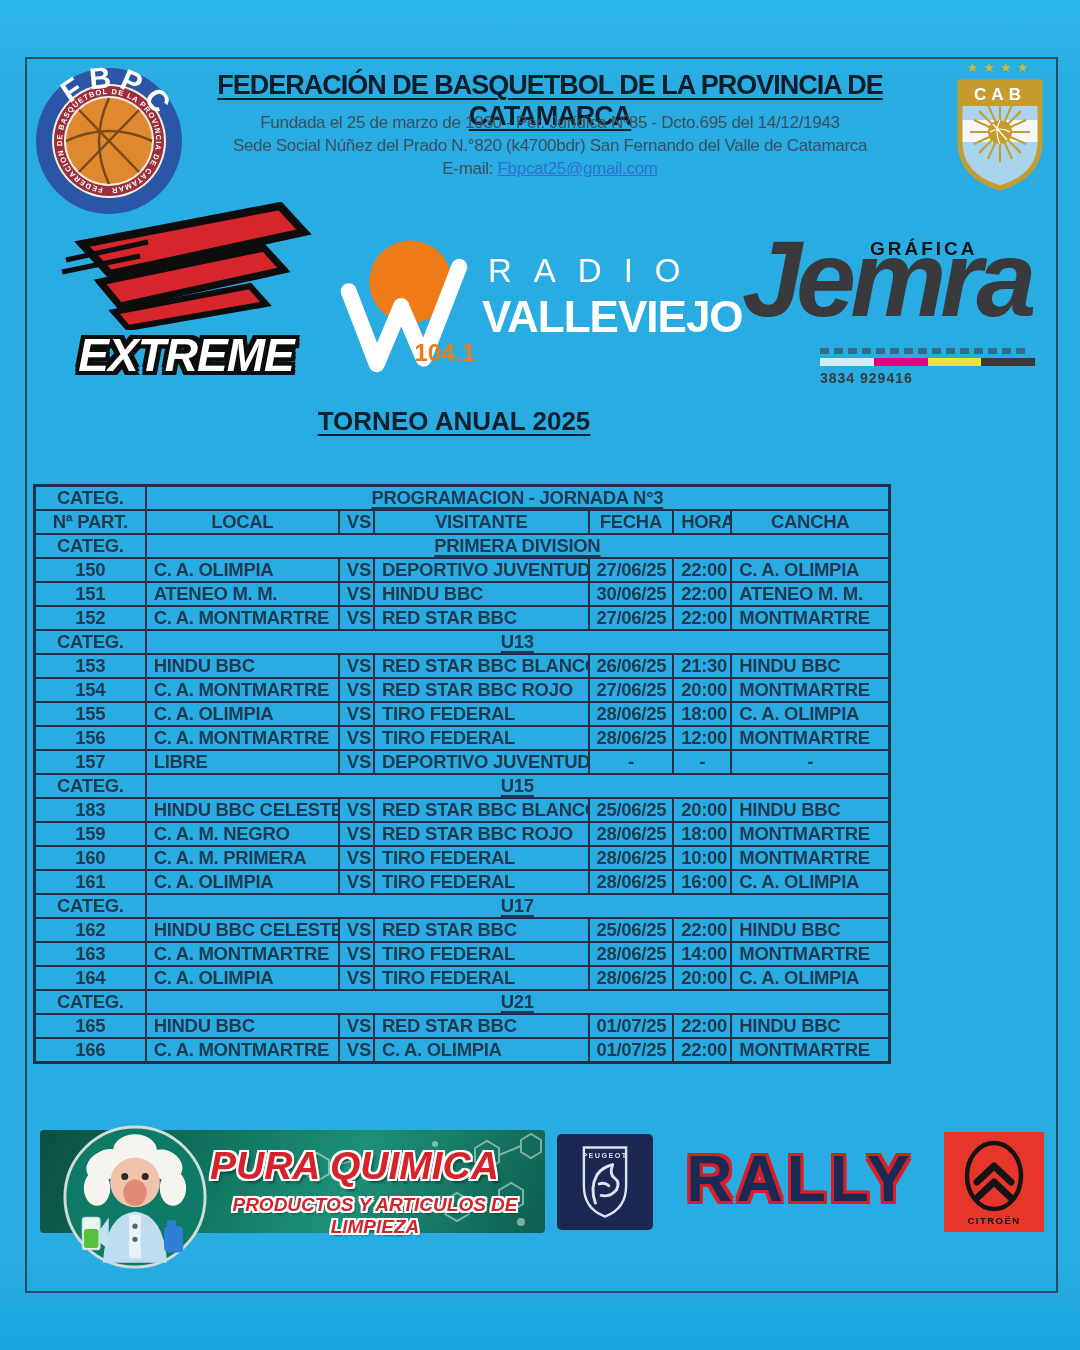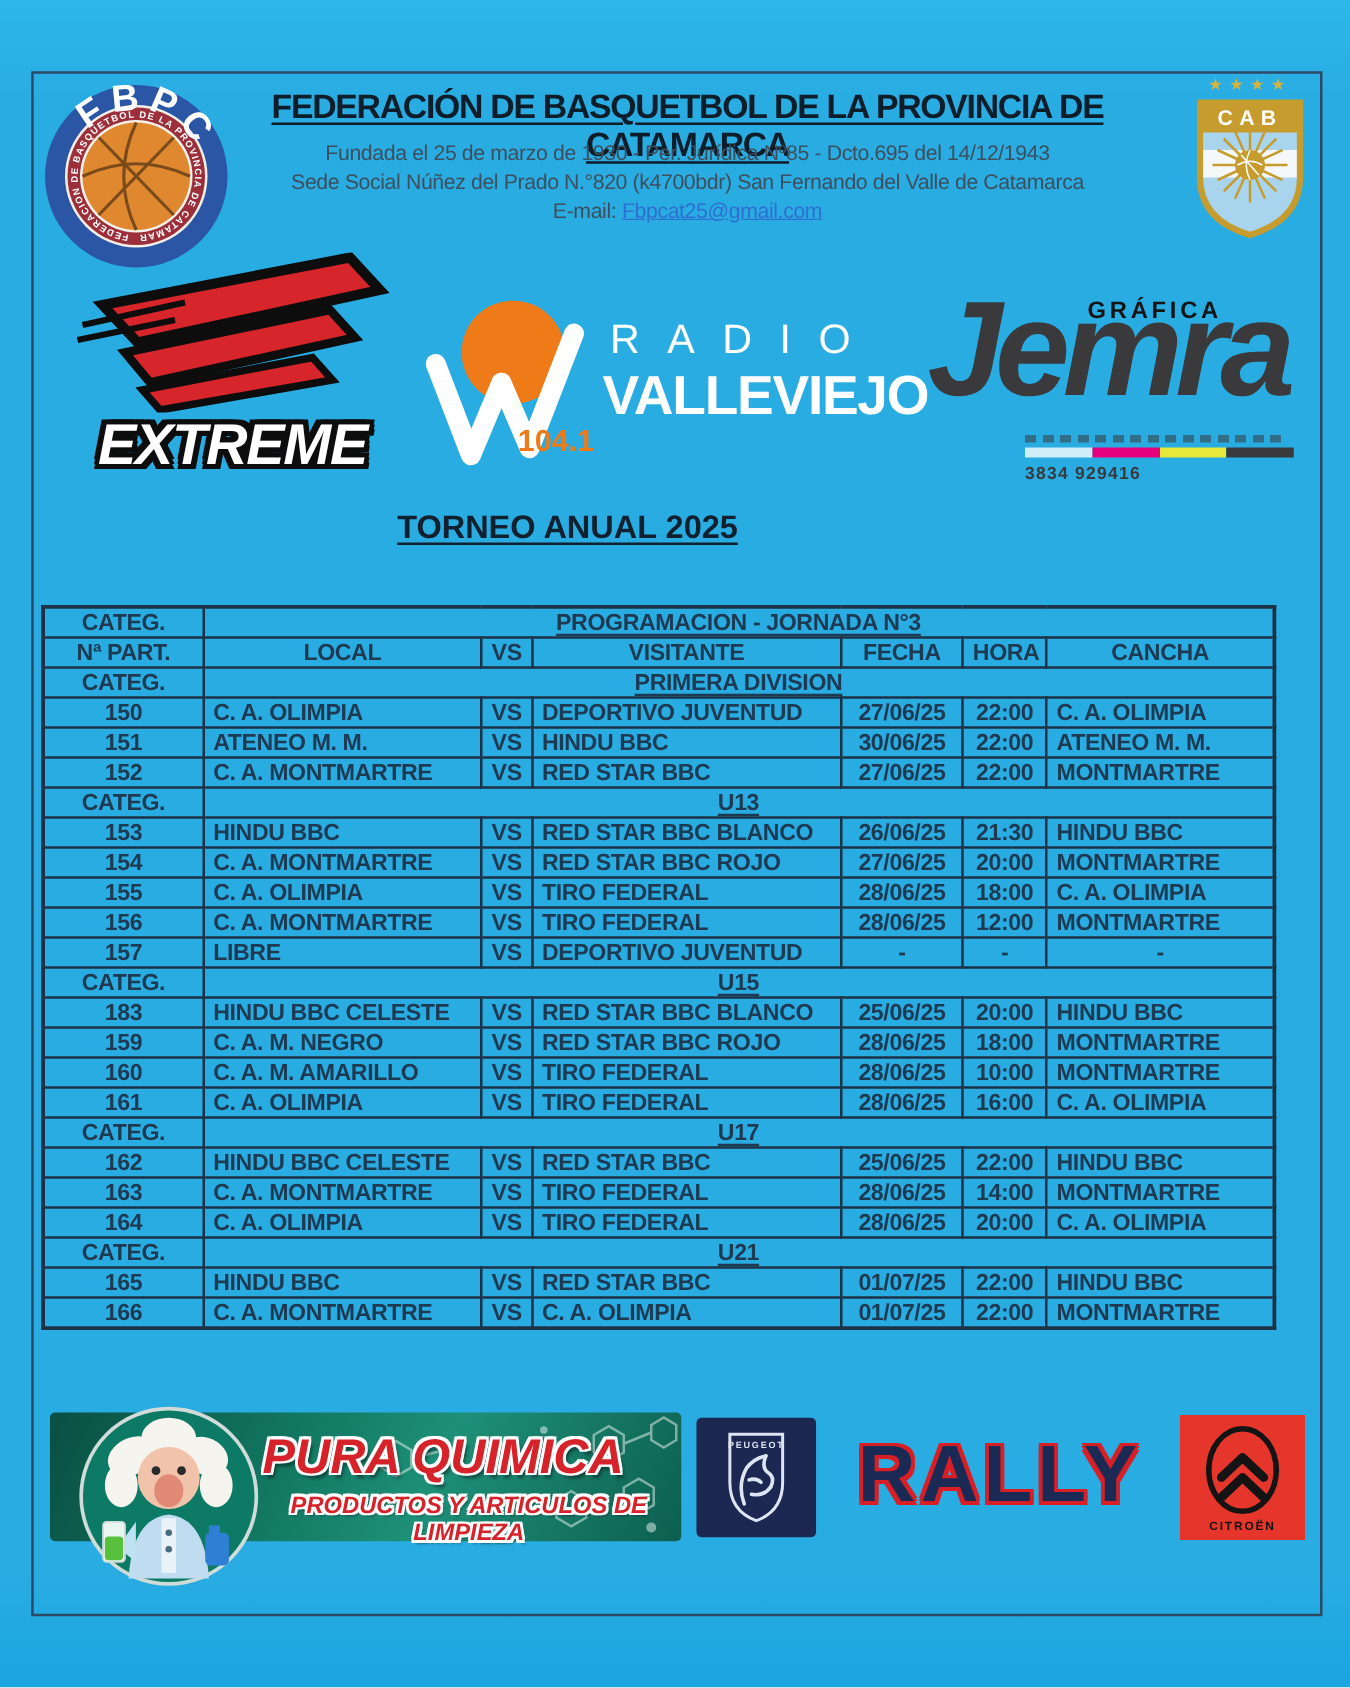--- a/index.html
+++ b/index.html
@@ -53,21 +53,21 @@
   .jemra-bar i{flex:1;}
   .jemra-phone{position:absolute;left:78px;top:138px;font-size:14px;font-weight:bold;color:#3a3a3c;letter-spacing:1px;}
   
   .torneo{
     position:absolute;left:0;top:406px;width:908px;text-align:center;
     font-size:26px;font-weight:bold;color:#10202e;letter-spacing:0px;
     text-decoration:underline;text-decoration-thickness:2px;text-underline-offset:4px;
   }
   
   .sched-wrap{position:absolute;left:33px;top:484px;width:1015px;}
-  table.sched{border-collapse:collapse;table-layout:fixed;width:988px;
+  table.sched{border-collapse:collapse;table-layout:fixed;width:858px;
     border:3px solid #1d3246;}
   .sched td,.sched th{
     border:2px solid #1d3246;height:22px;padding:0 7px;overflow:hidden;white-space:nowrap;
     font-size:18.5px;font-weight:bold;color:#1e3a52;letter-spacing:-0.3px;
   }
   .sched .c{text-align:center;}
   .sched .l{text-align:left;}
   .sched .u{text-decoration:underline;text-decoration-thickness:2px;text-underline-offset:3px;text-align:center;}
   
   .pura{position:absolute;left:40px;top:1130px;width:505px;height:103px;border-radius:4px;
@@ -324,21 +324,21 @@
             <td class="c">159</td>
             <td class="l">C. A. M. NEGRO</td>
             <td class="c">VS</td>
             <td class="l">RED STAR BBC ROJO</td>
             <td class="c">28/06/25</td>
             <td class="c">18:00</td>
             <td class="l">MONTMARTRE</td>
           </tr>
           <tr>
             <td class="c">160</td>
-            <td class="l">C. A. M. AMARILLO</td>
+            <td class="l">C. A. M. PRIMERA</td>
             <td class="c">VS</td>
             <td class="l">TIRO FEDERAL</td>
             <td class="c">28/06/25</td>
             <td class="c">10:00</td>
             <td class="l">MONTMARTRE</td>
           </tr>
           <tr>
             <td class="c">161</td>
             <td class="l">C. A. OLIMPIA</td>
             <td class="c">VS</td>

